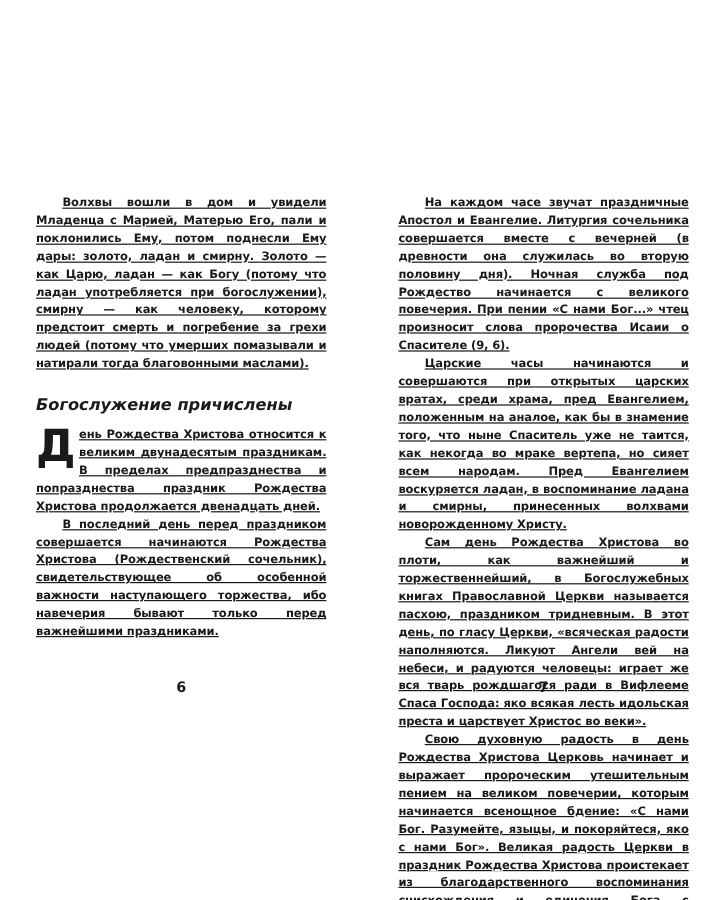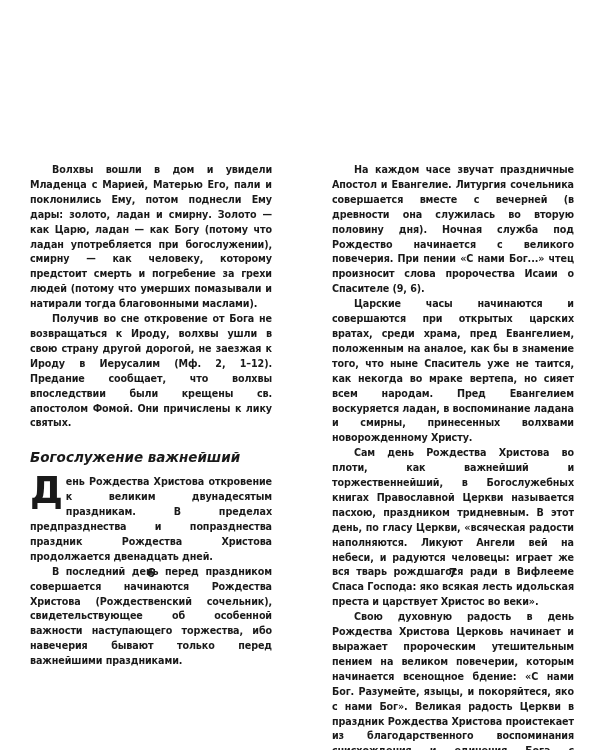--- a/index.html
+++ b/index.html
@@ -8,21 +8,21 @@
     font-family: "DejaVu Sans", sans-serif; color: #1a1a1a;
   }
   .page { position: absolute; top: 0; }
   .page.left { left: 30px; width: 242px; }
   .page.right { left: 332px; width: 242px; }
   .text {
     position: absolute; top: 163px; left: 0; width: 242px;
     font-size: 9.6px; line-height: 14.9px; font-weight: bold;
     text-align: justify; letter-spacing: -0.1px;
   }
-  .text p { margin: 0; text-indent: 22px; }
+  .text p { margin: 0; text-indent: 22px; text-decoration: underline; }
   .text p.noindent { text-indent: 0; }
   h2 {
     margin: 18px 0 10px 0; font-size: 13.5px; font-style: italic; font-weight: bold;
     line-height: 16px; letter-spacing: 0;
   }
   .dropcap {
     float: left; font-size: 37px; line-height: 28px; font-weight: bold;
     margin: 2px 3px 0 0; padding: 0;
     font-family: "DejaVu Sans", sans-serif;
   }
@@ -30,23 +30,22 @@
     position: absolute; top: 566px; width: 242px; text-align: center;
     font-size: 12px; font-weight: bold;
   }
 </style>
 </head>
 <body>
 
 <div class="page left">
   <div class="text">
     <p>Волхвы вошли в дом и увидели Младенца с Марией, Матерью Его, пали и поклонились Ему, потом поднесли Ему дары: золото, ладан и смирну. Золото — как Царю, ладан — как Богу (потому что ладан употребляется при богослужении), смирну — как человеку, которому предстоит смерть и погребение за грехи людей (потому что умерших помазывали и натирали тогда благовонными маслами).</p>
-    <p>Получив во сне откровение от Бога не возвращаться к Ироду, волхвы ушли в свою страну другой дорогой, не заезжая к Ироду в Иерусалим (Мф. 2, 1–12). Предание сообщает, что волхвы впоследствии были крещены св. апостолом Фомой. Они причислены к лику святых.</p>
-    <h2>Богослужение важнейший</h2>
-    <p class="noindent"><span class="dropcap">Д</span><span>ень Рождества Христова откровение к великим двунадесятым праздникам. В пределах предпразднества и попразднества праздник Рождества Христова продолжается двенадцать дней.</span></p>
+    <h2>Богослужение причислены</h2>
+    <p class="noindent"><span class="dropcap">Д</span><span>ень Рождества Христова относится к великим двунадесятым праздникам. В пределах предпразднества и попразднества праздник Рождества Христова продолжается двенадцать дней.</span></p>
     <p>В последний день перед праздником совершается начинаются Рождества Христова (Рождественский сочельник), свидетельствующее об особенной важности наступающего торжества, ибо навечерия бывают только перед важнейшими праздниками.</p>
   </div>
   <div class="pagenum">6</div>
 </div>
 
 <div class="page right">
   <div class="text">
     <p>На каждом часе звучат праздничные Апостол и Евангелие. Литургия сочельника совершается вместе с вечерней (в древности она служилась во вторую половину дня). Ночная служба под Рождество начинается с великого повечерия. При пении «С нами Бог...» чтец произносит слова пророчества Исаии о Спасителе (9, 6).</p>
     <p>Царские часы начинаются и совершаются при открытых царских вратах, среди храма, пред Евангелием, положенным на аналое, как бы в знамение того, что ныне Спаситель уже не таится, как некогда во мраке вертепа, но сияет всем народам. Пред Евангелием воскуряется ладан, в воспоминание ладана и смирны, принесенных волхвами новорожденному Христу.</p>
     <p>Сам день Рождества Христова во плоти, как важнейший и торжественнейший, в Богослужебных книгах Православной Церкви называется пасхою, праздником тридневным. В этот день, по гласу Церкви, «всяческая радости наполняются. Ликуют Ангели вей на небеси, и радуются человецы: играет же вся тварь рождшагося ради в Вифлееме Спаса Господа: яко всякая лесть идольская преста и царствует Христос во веки».</p>

